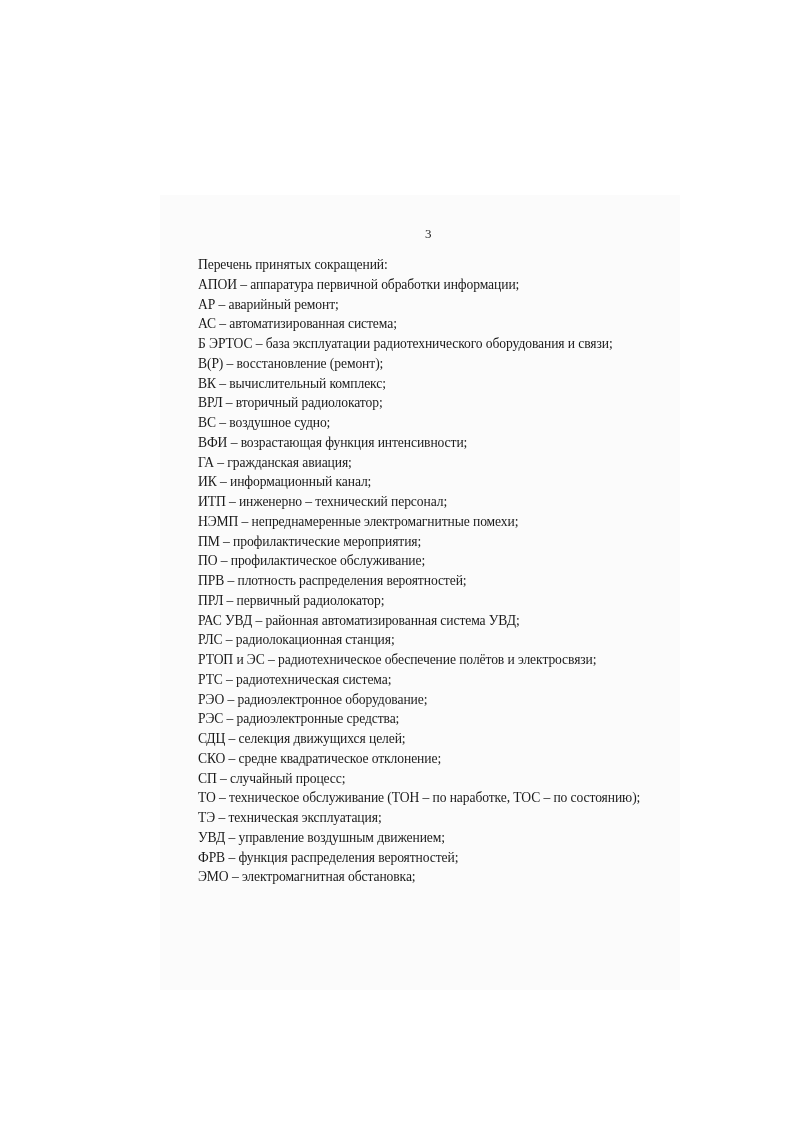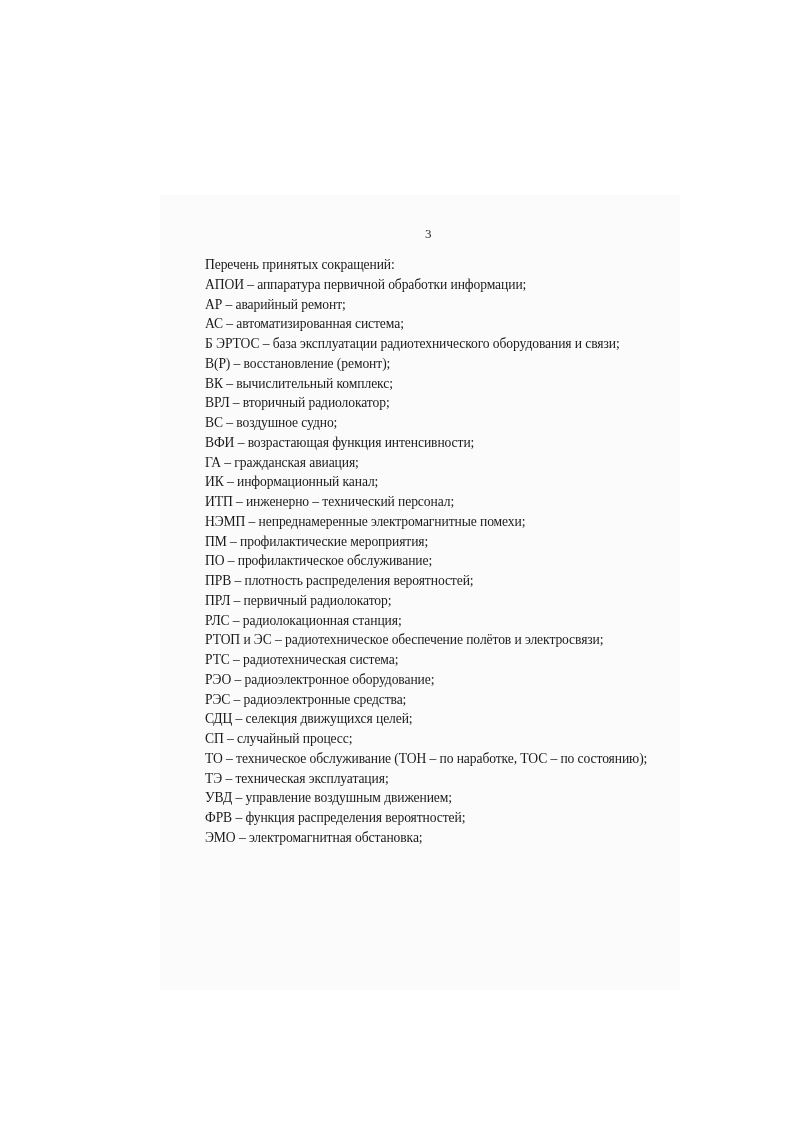--- a/index.html
+++ b/index.html
@@ -25,21 +25,21 @@
     }
     .page-number {
       position: absolute;
       left: 425px;
       top: 226px;
       font-size: 13px;
       line-height: 16px;
     }
     .abbr-list {
       position: absolute;
-      left: 205px;
+      left: 198px;
       top: 255px;
       margin: 0;
       padding: 0;
       list-style: none;
     }
     .abbr-list .line {
       font-size: 13.6px;
       line-height: 19.75px;
       white-space: nowrap;
       letter-spacing: -0.1px;
@@ -64,25 +64,27 @@
     <li class="line"><span>ВС</span><span> – </span><span>воздушное судно;</span></li>
     <li class="line"><span>ВФИ</span><span> – </span><span>возрастающая функция интенсивности;</span></li>
     <li class="line"><span>ГА</span><span> – </span><span>гражданская авиация;</span></li>
     <li class="line"><span>ИК</span><span> – </span><span>информационный канал;</span></li>
     <li class="line"><span>ИТП</span><span> – </span><span>инженерно – технический персонал;</span></li>
     <li class="line"><span>НЭМП</span><span> – </span><span>непреднамеренные электромагнитные помехи;</span></li>
     <li class="line"><span>ПМ</span><span> – </span><span>профилактические мероприятия;</span></li>
     <li class="line"><span>ПО</span><span> – </span><span>профилактическое обслуживание;</span></li>
     <li class="line"><span>ПРВ</span><span> – </span><span>плотность распределения вероятностей;</span></li>
     <li class="line"><span>ПРЛ</span><span> – </span><span>первичный радиолокатор;</span></li>
+    <li class="line"><span>РАС УВД</span><span> – </span><span>районная автоматизированная система УВД;</span></li>
     <li class="line"><span>РЛС</span><span> – </span><span>радиолокационная станция;</span></li>
     <li class="line"><span>РТОП и ЭС</span><span> – </span><span>радиотехническое обеспечение полётов и электросвязи;</span></li>
     <li class="line"><span>РТС</span><span> – </span><span>радиотехническая система;</span></li>
     <li class="line"><span>РЭО</span><span> – </span><span>радиоэлектронное оборудование;</span></li>
     <li class="line"><span>РЭС</span><span> – </span><span>радиоэлектронные средства;</span></li>
     <li class="line"><span>СДЦ</span><span> – </span><span>селекция движущихся целей;</span></li>
+    <li class="line"><span>СКО</span><span> – </span><span>средне квадратическое отклонение;</span></li>
     <li class="line"><span>СП</span><span> – </span><span>случайный процесс;</span></li>
     <li class="line"><span>ТО</span><span> – </span><span>техническое обслуживание (ТОН – по наработке, ТОС – по состоянию);</span></li>
     <li class="line"><span>ТЭ</span><span> – </span><span>техническая эксплуатация;</span></li>
     <li class="line"><span>УВД</span><span> – </span><span>управление воздушным движением;</span></li>
     <li class="line"><span>ФРВ</span><span> – </span><span>функция распределения вероятностей;</span></li>
     <li class="line"><span>ЭМО</span><span> – </span><span>электромагнитная обстановка;</span></li>
   </ul>
 
 </body></html>

